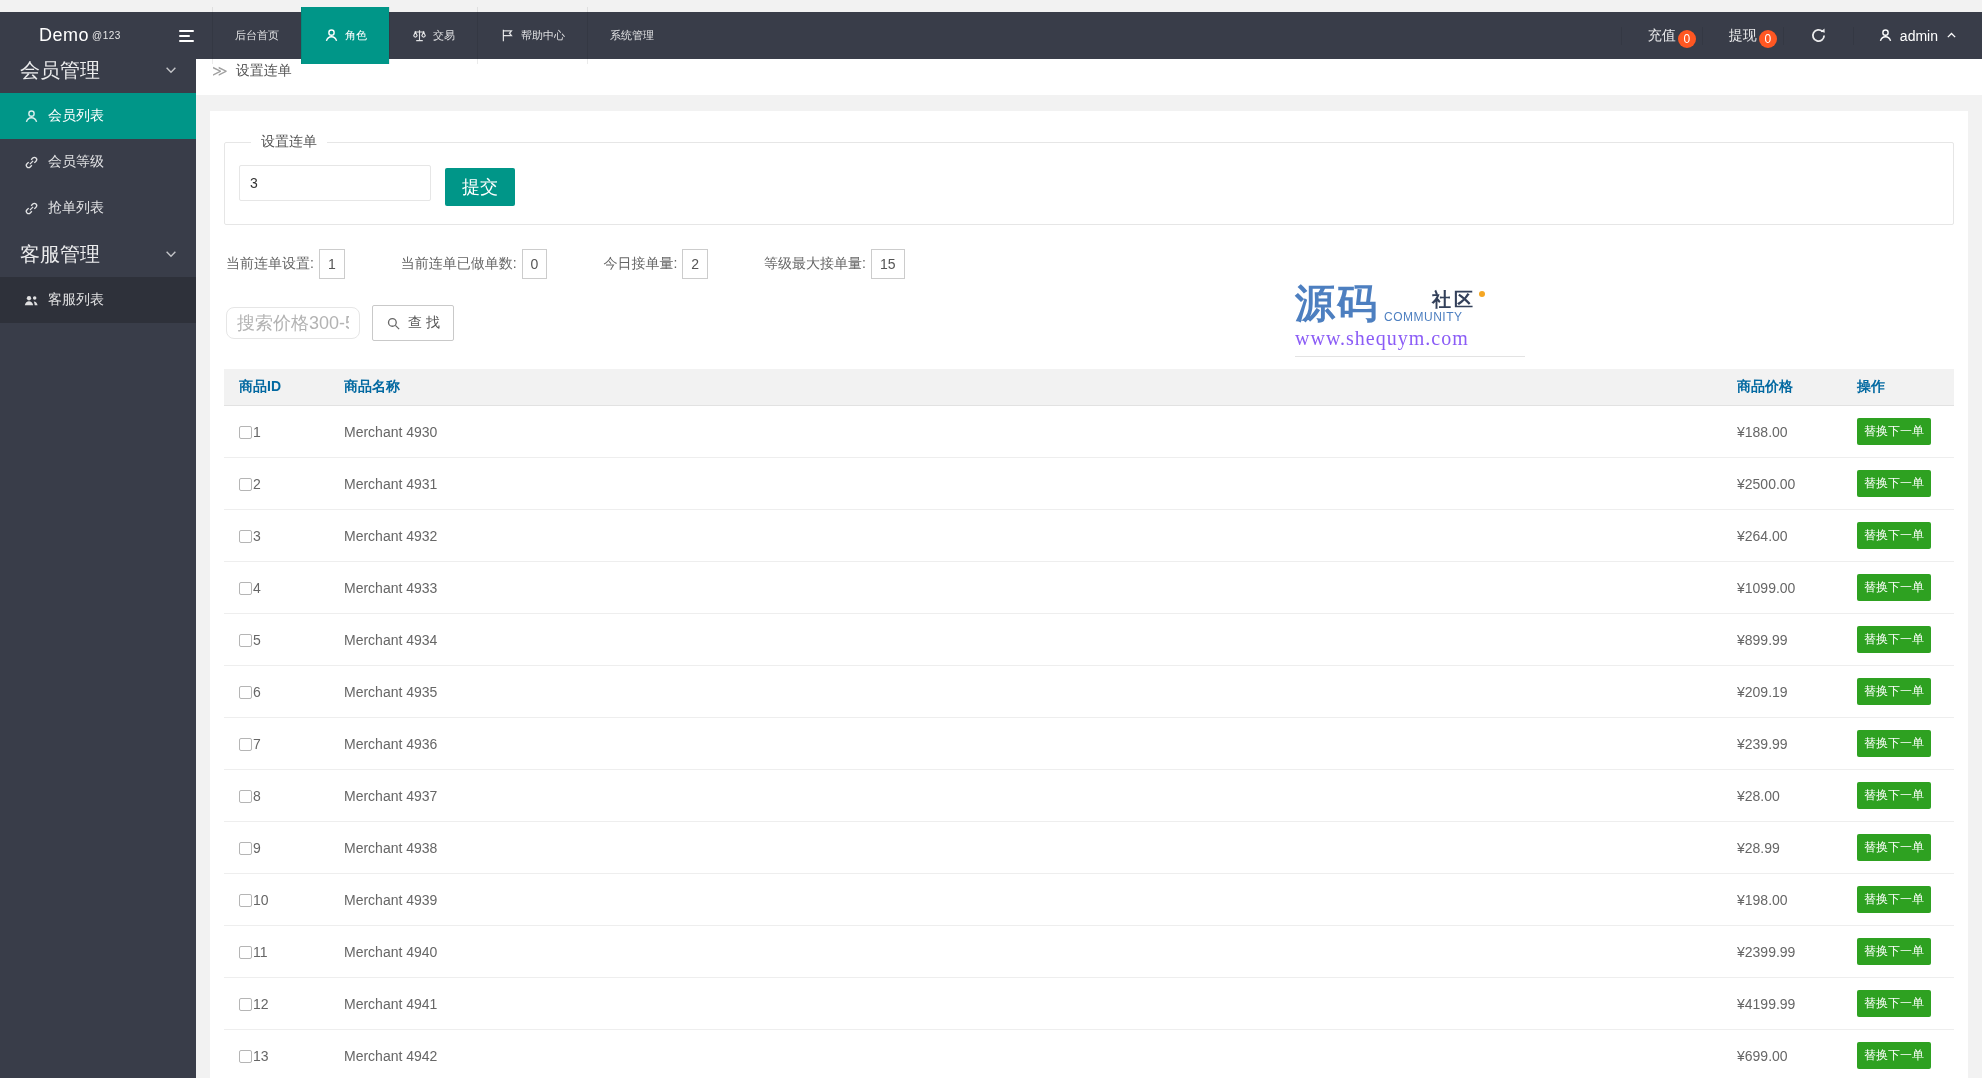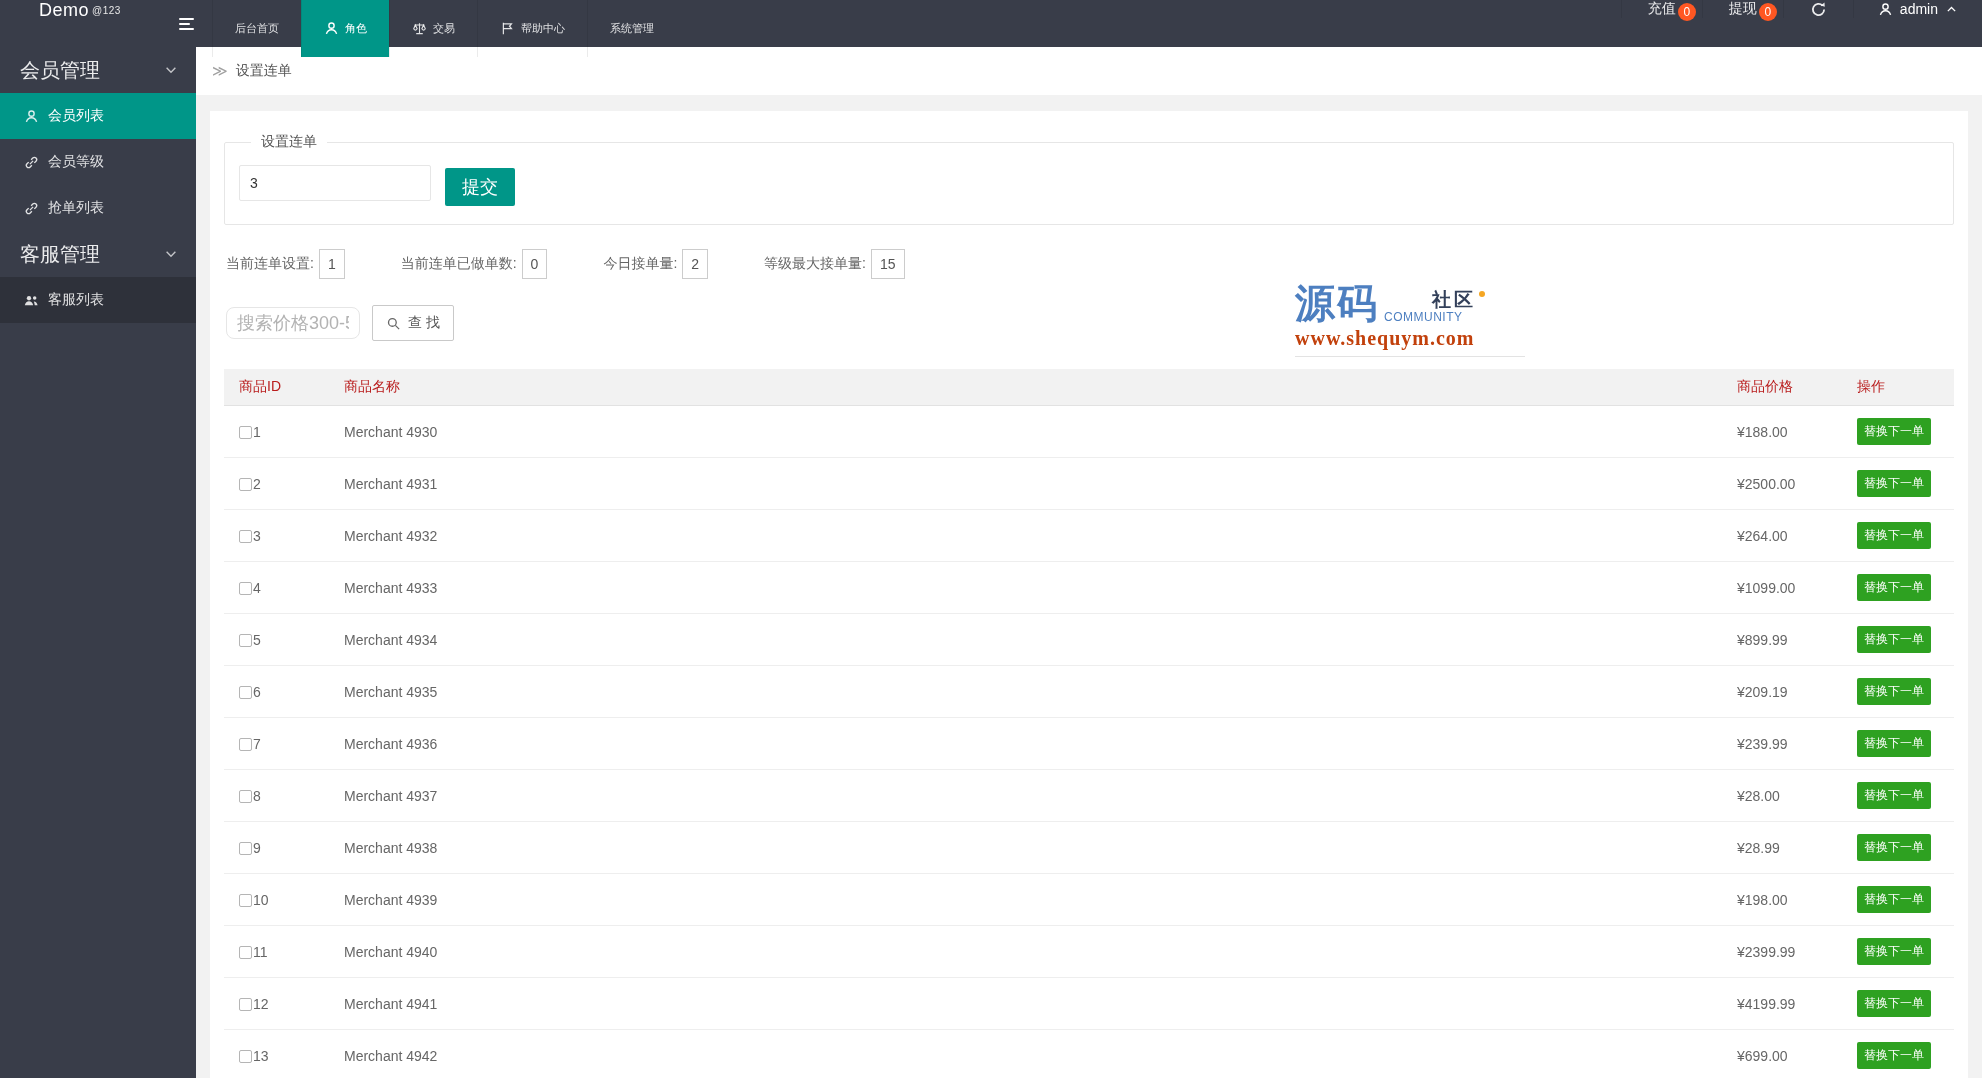--- a/index.html
+++ b/index.html
@@ -11,22 +11,22 @@
   *{box-sizing:border-box;margin:0;padding:0;}
   html,body{width:1982px;height:1078px;overflow:hidden;}
   body{
     font-family:"Liberation Sans","DejaVu Sans",sans-serif;
     font-size:14px;color:#666;background:#f2f2f2;position:relative;
   }
   svg{display:block;}
 
   
   .navbar{
-    position:absolute;top:0;left:0;width:1982px;height:47px;
-    background:var(--dark);display:flex;align-items:flex-start;color:#fff;z-index:10;
+    position:absolute;top:12px;left:0;width:1982px;height:47px;
+    background:var(--dark);display:flex;align-items:center;color:#fff;z-index:10;
   }
   .logo{
     width:160px;display:flex;align-items:center;justify-content:center;
     font-size:18px;color:#fff;letter-spacing:.5px;
   }
   .logo sup{font-size:10px;margin-left:3px;color:#e8e8e8;}
   .nav-item{
     display:flex;align-items:center;gap:6px;padding:0 22px;height:57px;
     color:rgba(255,255,255,.85);cursor:pointer;font-size:11px;position:relative;
     border-left:1px solid rgba(0,0,0,.08);
@@ -134,31 +134,31 @@
     border-bottom:1px solid #e3e3e3;padding-bottom:6px;pointer-events:none;
   }
   .wm-top{display:flex;align-items:flex-end;gap:5px;}
   .wm-big{font-size:40px;line-height:1;font-weight:bold;color:#4d7fc0;letter-spacing:2px;}
   .wm-right{display:flex;flex-direction:column;line-height:1;}
   .wm-cn-row{display:flex;align-items:flex-start;gap:3px;margin-left:48px;}
   .wm-cn{font-size:19px;font-weight:bold;color:#33405a;letter-spacing:3px;}
   .wm-dot{width:6px;height:6px;border-radius:50%;background:#f5a623;margin-top:1px;}
   .wm-en{font-size:12px;color:#4d7fc0;letter-spacing:.5px;margin-top:2px;}
   .wm-url{
-    font-family:"Liberation Serif","DejaVu Serif",serif;font-weight:bold;
-    font-size:20px;color:#c2410c;margin-top:4px;letter-spacing:1px;
+    font-family:"Liberation Serif","DejaVu Serif",serif;font-weight:normal;
+    font-size:20px;color:#8b5cf6;margin-top:4px;letter-spacing:1px;
   }
 
   
   table.goods{
     width:100%;margin-top:28px;border-collapse:collapse;table-layout:fixed;
     font-size:14px;color:#666;
   }
   table.goods th{
-    background:#f2f2f2;font-weight:normal;color:#b91c1c;text-align:left;
+    background:#f2f2f2;font-weight:bold;color:#0369a1;text-align:left;
     padding:9px 15px;border-bottom:1px solid #e2e2e2;
   }
   table.goods td{
     padding:12px 15px;border-bottom:1px solid #eee;background:#fff;
   }
   .cb{
     display:inline-block;width:13px;height:13px;border:1px solid #b5b5b5;
     border-radius:2px;background:#fff;vertical-align:-2px;cursor:pointer;
   }
   .rid{margin-left:1px;}

